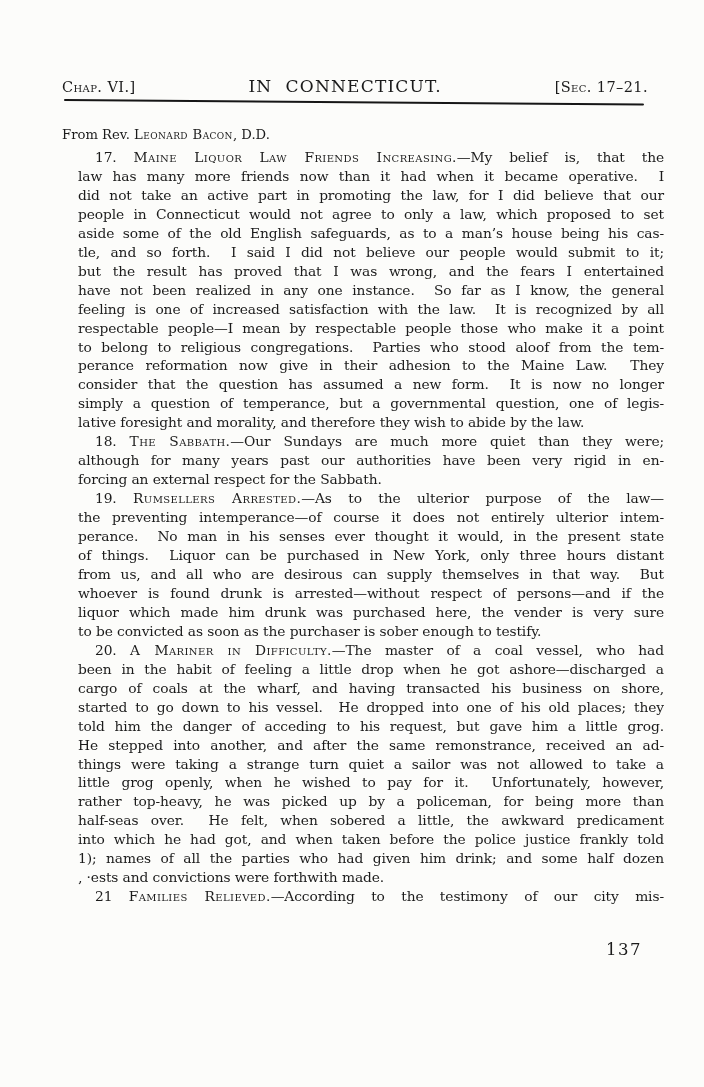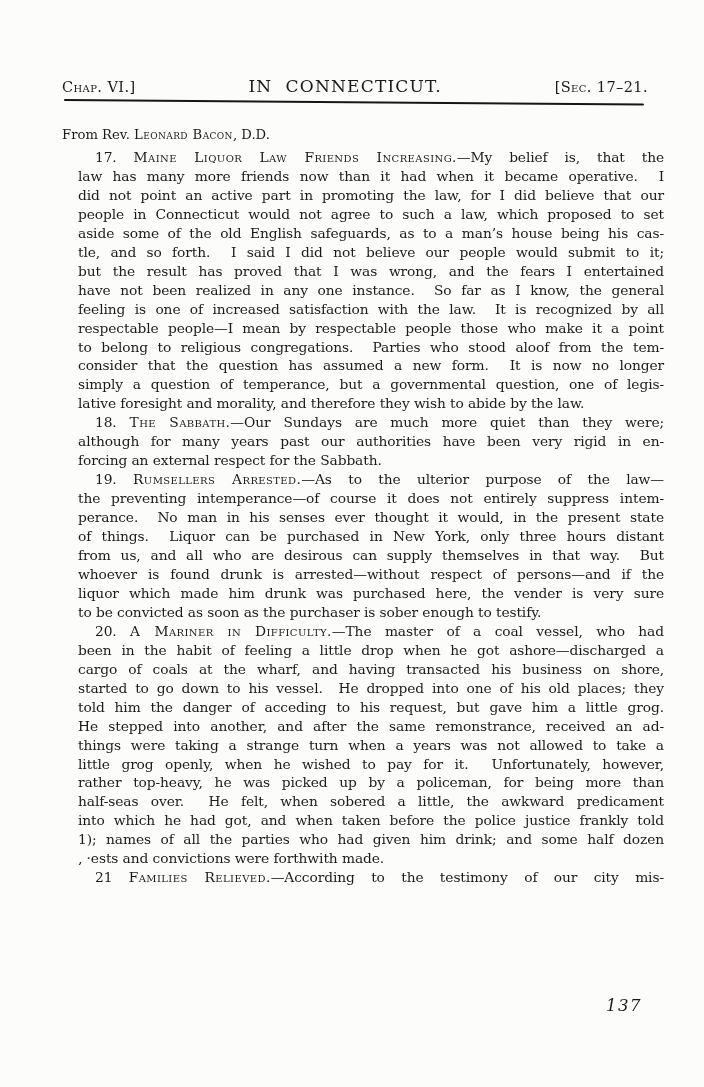--- a/index.html
+++ b/index.html
@@ -41,23 +41,23 @@
   .line{
     line-height:18.95px;
     text-align:justify;
     -moz-text-align-last:justify;
     text-align-last:justify;
     white-space:normal;
   }
   .line.last{text-align-last:left;-moz-text-align-last:left;}
   .line.indent{text-indent:17px;}
   .pagenum{
-    position:absolute;left:62px;top:996px;width:586px;
+    position:absolute;left:62px;top:940px;width:586px;
     text-align:right;padding-right:6px;box-sizing:border-box;
-    font-size:16.5px;letter-spacing:1.5px;font-style:italic;
+    font-size:16.5px;letter-spacing:1.5px;
   }
 </style>
 </head>
 <body>
 
 <div class="page" style="background: rgb(252, 252, 250); color: rgb(27, 27, 27);">
 
   <div class="header">
     <span class="sc">Chap. VI.]</span>
     <span class="running-title">IN&nbsp; CONNECTICUT.</span>
@@ -65,56 +65,57 @@
   </div>
 
   <div class="rule"></div>
 
   <div class="attribution" id="attribution"><span class="">From Rev. </span><span class="sc">Leonard Bacon</span><span class="">, D.D.</span></div>
 
   <div class="body-text" id="body-text">
       <div>
         <div class="line indent"><span class="">17.&nbsp;</span><span class="sc">Maine Liquor Law Friends Increasing.</span><span class="">—My belief is, that the</span></div>
         <div class="line"><span class="">law has many more friends now than it had when it became operative.&nbsp; I</span></div>
-        <div class="line"><span class="">did not point an active part in promoting the law, for I did believe that our</span></div>
-        <div class="line"><span class="">people in Connecticut would not agree to such a law, which proposed to set</span></div>
+        <div class="line"><span class="">did not take an active part in promoting the law, for I did believe that our</span></div>
+        <div class="line"><span class="">people in Connecticut would not agree to only a law, which proposed to set</span></div>
         <div class="line"><span class="">aside some of the old English safeguards, as to a man’s house being his cas-</span></div>
         <div class="line"><span class="">tle, and so forth.&nbsp; I said I did not believe our people would submit to it;</span></div>
         <div class="line"><span class="">but the result has proved that I was wrong, and the fears I entertained</span></div>
         <div class="line"><span class="">have not been realized in any one instance.&nbsp; So far as I know, the general</span></div>
         <div class="line"><span class="">feeling is one of increased satisfaction with the law.&nbsp; It is recognized by all</span></div>
         <div class="line"><span class="">respectable people—I mean by respectable people those who make it a point</span></div>
         <div class="line"><span class="">to belong to religious congregations.&nbsp; Parties who stood aloof from the tem-</span></div>
+        <div class="line"><span class="">perance reformation now give in their adhesion to the Maine Law.&nbsp; They</span></div>
         <div class="line"><span class="">consider that the question has assumed a new form.&nbsp; It is now no longer</span></div>
         <div class="line"><span class="">simply a question of temperance, but a governmental question, one of legis-</span></div>
         <div class="line last"><span class="">lative foresight and morality, and therefore they wish to abide by the law.</span></div>
       </div>
       <div>
         <div class="line indent"><span class="">18.&nbsp;</span><span class="sc">The Sabbath.</span><span class="">—Our Sundays are much more quiet than they were;</span></div>
         <div class="line"><span class="">although for many years past our authorities have been very rigid in en-</span></div>
         <div class="line last"><span class="">forcing an external respect for the Sabbath.</span></div>
       </div>
       <div>
         <div class="line indent"><span class="">19.&nbsp;</span><span class="sc">Rumsellers Arrested.</span><span class="">—As to the ulterior purpose of the law—</span></div>
-        <div class="line"><span class="">the preventing intemperance—of course it does not entirely suppress intem-</span></div>
+        <div class="line"><span class="">the preventing intemperance—of course it does not entirely ulterior intem-</span></div>
         <div class="line"><span class="">perance.&nbsp; No man in his senses ever thought it would, in the present state</span></div>
         <div class="line"><span class="">of things.&nbsp; Liquor can be purchased in New York, only three hours distant</span></div>
         <div class="line"><span class="">from us, and all who are desirous can supply themselves in that way.&nbsp; But</span></div>
         <div class="line"><span class="">whoever is found drunk is arrested—</span><span class="it">without respect of persons</span><span class="">—and if the</span></div>
         <div class="line"><span class="">liquor which made him drunk was purchased here, the vender is very sure</span></div>
         <div class="line last"><span class="">to be convicted as soon as the purchaser is sober enough to testify.</span></div>
       </div>
       <div>
         <div class="line indent"><span class="">20.&nbsp;</span><span class="sc">A Mariner in Difficulty.</span><span class="">—The master of a coal vessel, who had</span></div>
         <div class="line"><span class="">been in the habit of feeling a little drop when he got ashore—discharged a</span></div>
         <div class="line"><span class="">cargo of coals at the wharf, and having transacted his business on shore,</span></div>
         <div class="line"><span class="">started to go down to his vessel.&nbsp; He dropped into one of his old places; they</span></div>
         <div class="line"><span class="">told him the danger of acceding to his request, but gave him a little grog.</span></div>
         <div class="line"><span class="">He stepped into another, and after the same remonstrance, received an ad-</span></div>
-        <div class="line"><span class="">things were taking a strange turn when a years was not allowed to take a</span></div>
+        <div class="line"><span class="">things were taking a strange turn quiet a sailor was not allowed to take a</span></div>
         <div class="line"><span class="">little grog openly, when he wished to pay for it.&nbsp; Unfortunately, however,</span></div>
         <div class="line"><span class="">rather top-heavy, he was picked up by a policeman, for being more than</span></div>
         <div class="line"><span class="">half-seas over.&nbsp; He felt, when sobered a little, the awkward predicament</span></div>
         <div class="line"><span class="">into which he had got, and when taken before the police justice frankly told</span></div>
         <div class="line"><span class="">1); names of all the parties who had given him drink; and some half dozen</span></div>
         <div class="line last"><span class="">‚ ·ests and convictions were forthwith made.</span></div>
       </div>
       <div>
         <div class="line indent"><span class="">21&nbsp;</span><span class="sc">Families Relieved.</span><span class="">—According to the testimony of our city mis-</span></div>
       </div>

